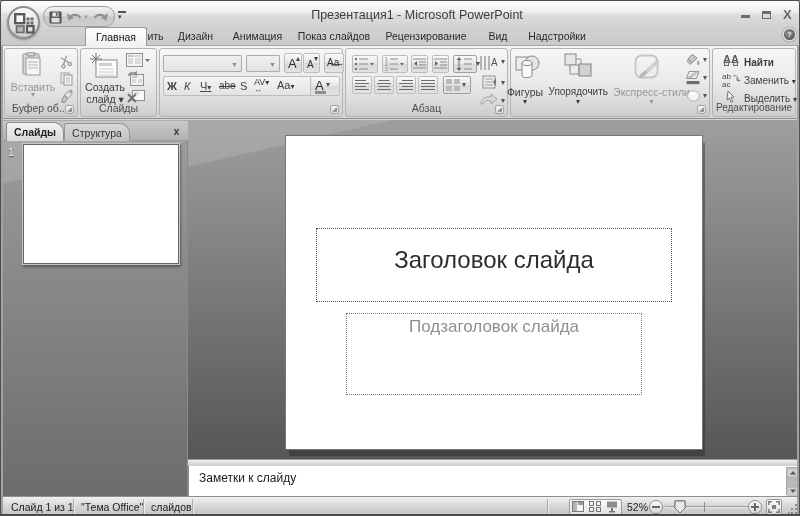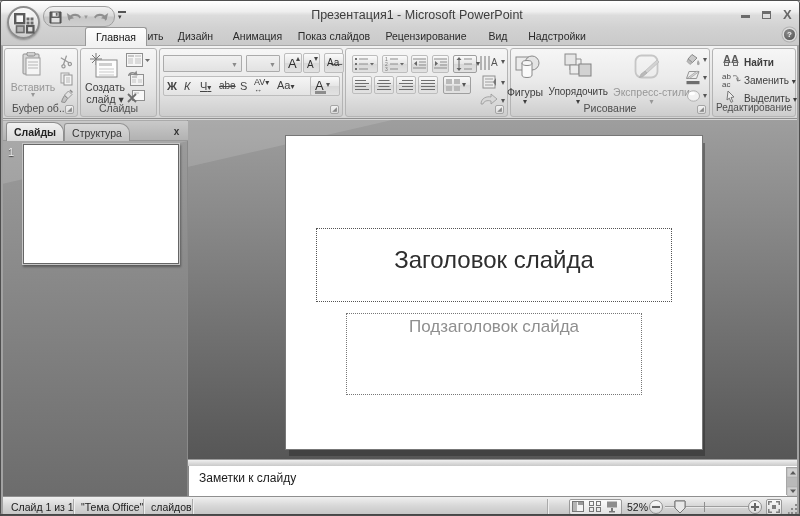--- a/index.html
+++ b/index.html
@@ -370,20 +370,21 @@
           <line x1="4" y1="8" x2="12" y2="8"></line>
           <line x1="4" y1="11" x2="12" y2="11"></line>
         </g>
     <path d="M15 4 L15 12 L12 8 Z" fill="#777"></path>
   </svg>
   <div class="rtext" style="left:155px; top:29px; font-size:8px; color:#555;">▾</div>
   <svg style="position:absolute; left:133px; top:43px;" width="20" height="16" viewBox="0 0 20 16">
     <path d="M2 12 C2 6 8 4 12 5 L12 2 L18 7 L12 12 L12 9 C8 8 5 9 4 12 Z" fill="#d8d8d8" stroke="#979797" stroke-width="0.8"></path>
   </svg>
   <div class="rtext" style="left:155px; top:47px; font-size:8px; color:#555;">▾</div>
+  <div class="glabel">Абзац</div>
   <div class="launcher">◢</div>
 </div>
 
 <div class="group" style="left:510px; width:200px;">
   <svg style="position:absolute; left:4px; top:5px;" width="26" height="26" viewBox="0 0 26 26">
     <rect x="1" y="3" width="13" height="13" fill="#ececec" stroke="#8a8a8a"></rect>
     <circle cx="17" cy="9" r="7" fill="#e4e4e4" stroke="#8a8a8a"></circle>
     <path d="M7 9 L7 21 A5 2.5 0 0 0 17 21 L17 9" fill="#fafafa" stroke="#8a8a8a"></path>
     <ellipse cx="12" cy="9" rx="5" ry="2.5" fill="#f6f6f6" stroke="#8a8a8a"></ellipse>
   </svg>
@@ -415,21 +416,20 @@
     <path d="M2.5 8 L12 1 L13.5 2 L4.5 8.5 Z" fill="#d9d9d9" stroke="#8f8f8f" stroke-width="0.6"></path>
     <rect x="1.5" y="11" width="13" height="3.2" fill="#6e6e6e"></rect>
   </svg>
   <div class="rtext" style="left:192px; top:24px; font-size:8px; color:#555;">▾</div>
   <svg style="position:absolute; left:175px; top:40px;" width="15" height="14" viewBox="0 0 15 14">
     <ellipse cx="7.5" cy="7" rx="6" ry="5.2" fill="#f2f2f2" stroke="#b0b0b0"></ellipse>
     <path d="M2 8.5 A6 4.5 0 0 0 13 8.5 A6 5.2 0 0 1 2 8.5" fill="#cfcfcf"></path>
     <ellipse cx="6" cy="4.5" rx="3" ry="1.8" fill="#ffffff"></ellipse>
   </svg>
   <div class="rtext" style="left:192px; top:42px; font-size:8px; color:#555;">▾</div>
-  <div class="glabel">Рисование</div>
   <div class="launcher">◢</div>
 </div>
 
 <div class="group" style="left:712px; width:84px;">
   <svg style="position:absolute; left:10px; top:4px;" width="19" height="14" viewBox="0 0 19 14">
     <text x="0" y="10" font-size="11" font-weight="bold" fill="#5a5a5a" font-family="Liberation Sans">AA</text>
     <rect x="1" y="9" width="5" height="4" fill="#6a6a6a"></rect>
         <rect x="10" y="9" width="5" height="4" fill="#6a6a6a"></rect>
     <rect x="2" y="10" width="3" height="2" fill="#e8e8e8"></rect>
         <rect x="11" y="10" width="3" height="2" fill="#e8e8e8"></rect>

